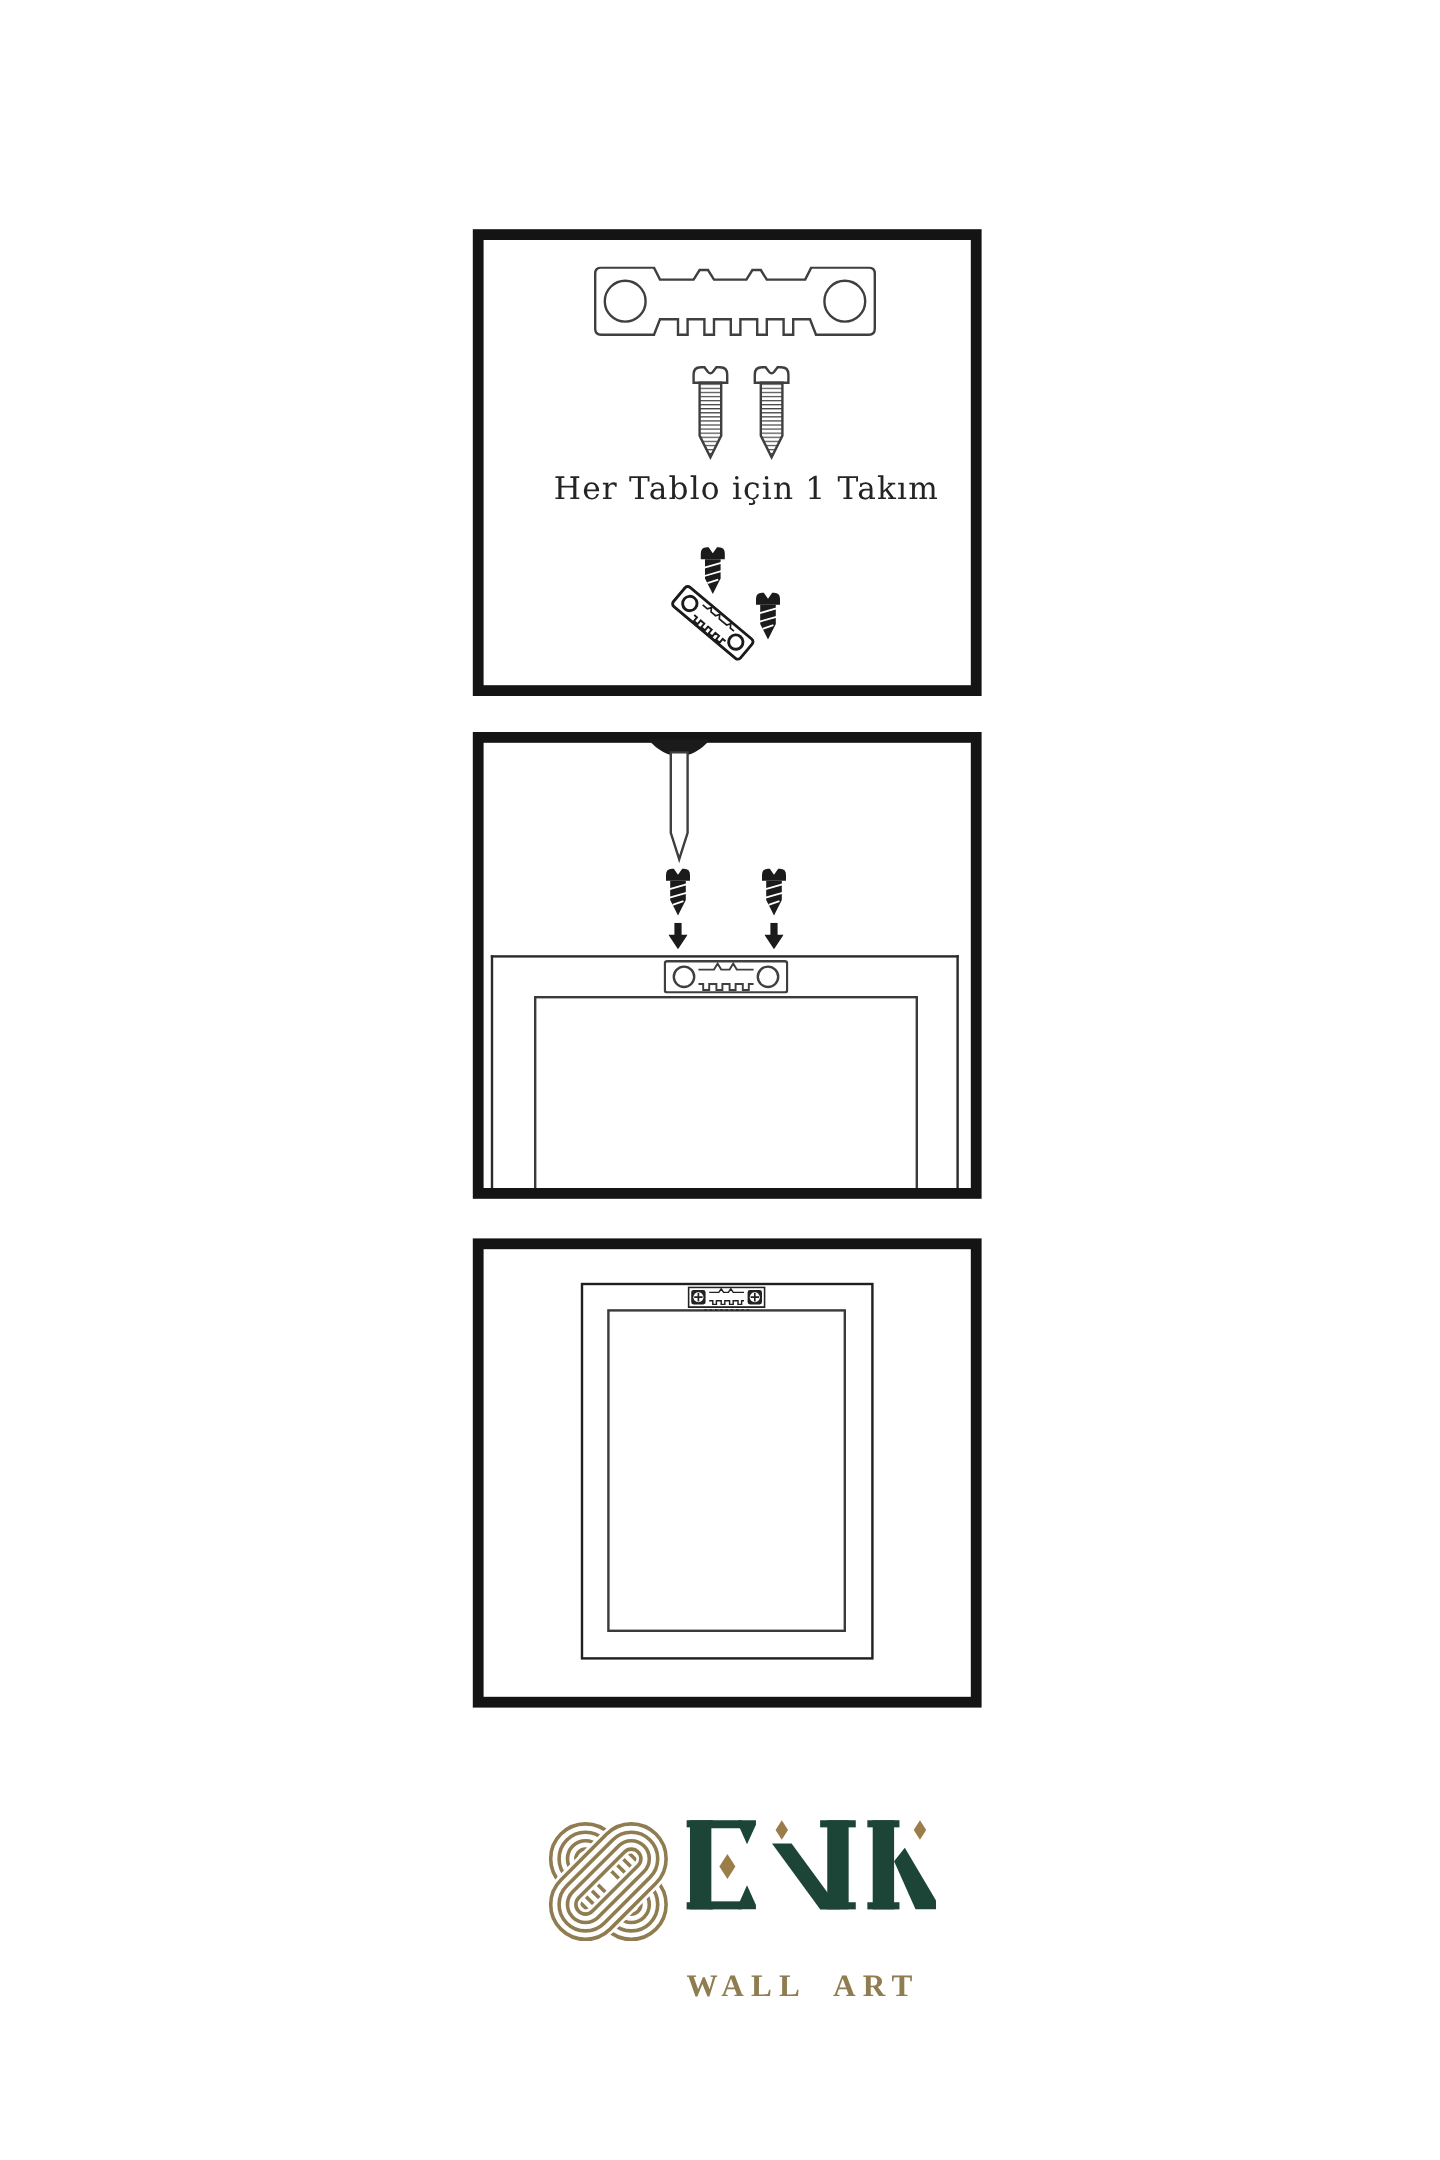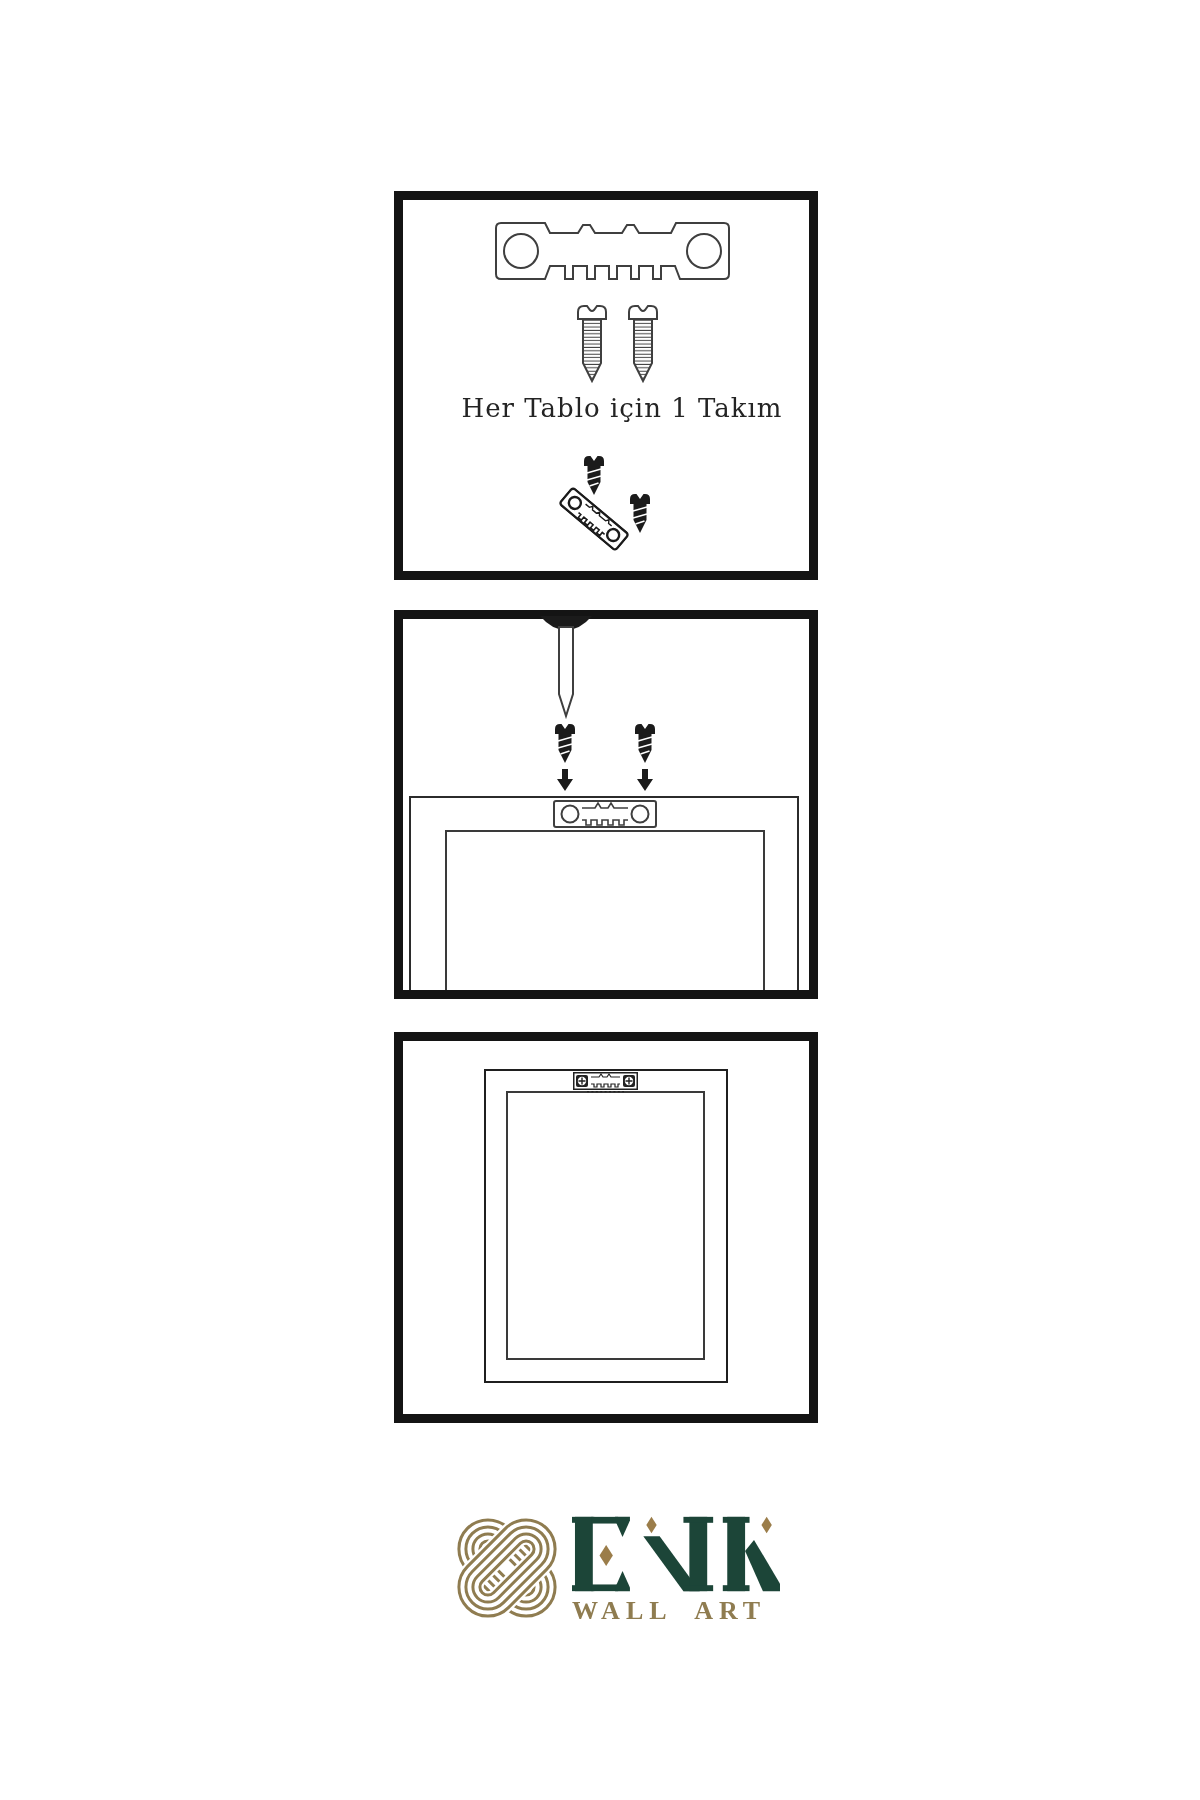--- a/index.html
+++ b/index.html
@@ -12,21 +12,21 @@
     font-family:"DejaVu Serif","Liberation Serif",serif;
     font-size:26px;font-weight:400;letter-spacing:1px;color:var(--text,#242424);
     white-space:nowrap;
   }
   .frame-outer2{position:absolute;border:2px solid #2b2b2b;border-bottom:none;background:#fff;box-sizing:border-box;}
   .frame-inner2{position:absolute;border:2px solid #3a3a3a;border-bottom:none;background:#fff;box-sizing:border-box;}
   .frame-outer3{position:absolute;border:2px solid #1f1f1f;background:#fff;box-sizing:border-box;}
   .frame-inner3{position:absolute;border:2px solid #3a3a3a;background:#fff;box-sizing:border-box;}
   .rot40{transform:rotate(40deg);transform-origin:center center;}
   .wordmark-sub{
-    position:absolute;left:572px;top:1596px;width:230px;
+    position:absolute;left:572px;top:1640px;width:230px;
     font-family:"Liberation Serif",serif;font-weight:bold;
     font-size:26px;letter-spacing:6px;word-spacing:12px;
     color:var(--logo-gold,#8f7c50);white-space:nowrap;
   }
   .sr{position:absolute;width:1px;height:1px;overflow:hidden;clip:rect(0 0 0 0);}
   svg{display:block;}
 </style>
 </head>
 <body>
 

